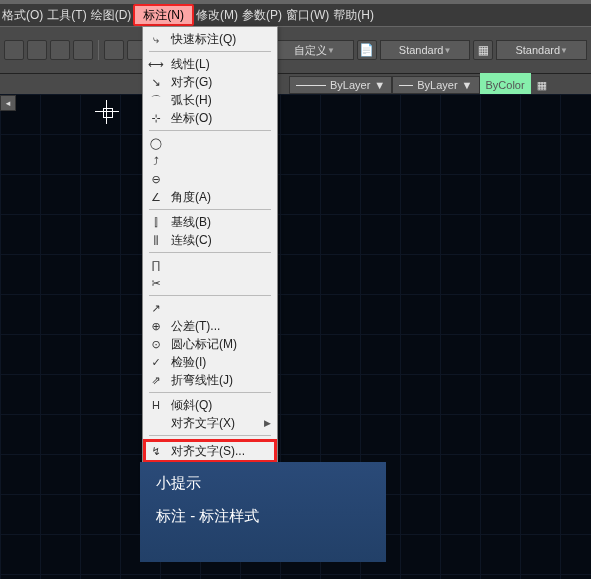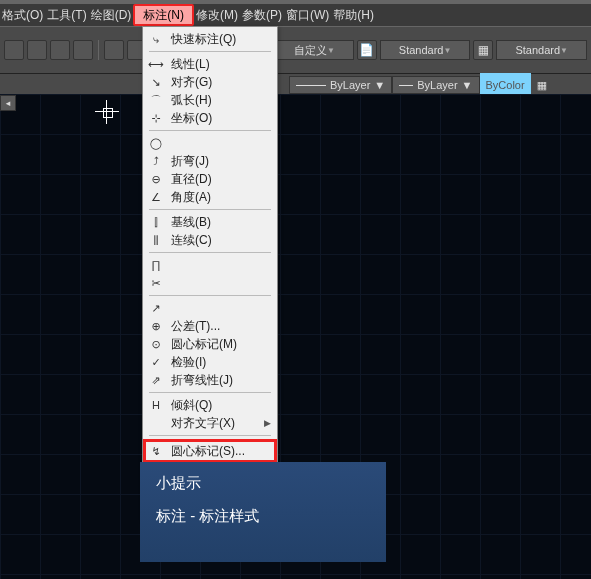--- a/index.html
+++ b/index.html
@@ -6,21 +6,21 @@
 .menubar{background:#3a3a3a;color:#ddd;display:flex;height:22px;align-items:center;border-top:4px solid #666}
 .menubar .mitem{padding:0 2px;height:18px;line-height:18px;cursor:pointer}
 .menubar .mitem.active{background:#fca5a5;color:#000;border:2px solid #e22;border-radius:2px;padding:0 8px}
 .toolbar{background:#4a4a4a;border-top:1px solid #666;border-bottom:1px solid #222;height:46px;display:flex;align-items:center;gap:3px;padding:0 4px;color:#ddd}
 .toolbar .tbtn{width:18px;height:18px;background:#555;border:1px solid #333;border-radius:2px;display:flex;align-items:center;justify-content:center}
 .toolbar .sep{width:1px;height:20px;background:#666;margin:0 2px}
 .toolbar .combo{background:#5a5a5a;border:1px solid #333;height:18px;padding:0 18px;display:flex;align-items:center;color:#ddd;font-size:11px}
 .toolbar .combo .dd{font-size:8px;color:#aaa}
 .toolbar2{background:#4a4a4a;border-bottom:1px solid #222;height:22px;display:flex;align-items:center;gap:0;padding:0 4px;color:#ddd;font-size:11px}
 .toolbar2 .combo{background:#5a5a5a;border:1px solid #333;height:16px;padding:0 6px;display:flex;align-items:center;gap:4px}
-.bylayer-dis{background:#7dd3fc;color:#555;padding:0 6px;height:24px;display:flex;align-items:center}
+.bylayer-dis{background:#86efac;color:#555;padding:0 6px;height:24px;display:flex;align-items:center}
 .canvas{position:absolute;top:94px;left:0;right:0;bottom:0;background:#050a12}
 .canvas::before{content:"";position:absolute;inset:0;background-image:linear-gradient(#0e1624 1px,transparent 1px),linear-gradient(90deg,#0e1624 1px,transparent 1px);background-size:40px 40px}
 .left-handle{position:absolute;left:0;top:95px;width:14px;height:14px;background:#5a5a5a;border:1px solid #333;color:#ddd;font-size:9px;display:flex;align-items:center;justify-content:center}
 .cursor-cross{position:absolute;left:95px;top:100px;width:24px;height:24px}
 .cursor-cross::before{content:"";position:absolute;left:11px;top:0;width:1px;height:24px;background:#fff}
 .cursor-cross::after{content:"";position:absolute;top:11px;left:0;height:1px;width:24px;background:#fff}
 .cursor-cross .box{position:absolute;left:8px;top:8px;width:8px;height:8px;border:1px solid #fff}
 .dropdown{position:absolute;left:142px;top:26px;width:134px;background:#f0f0f0;border:1px solid #888;box-shadow:1px 1px 4px rgba(0,0,0,.3);padding:3px 0}
 .dropdown .row{display:flex;align-items:center;height:18px;padding:0 6px 0 4px;color:#222;cursor:pointer;position:relative}
 .dropdown .row .ic{width:18px;height:14px;display:flex;align-items:center;justify-content:center;margin-right:6px;font-size:11px;color:#333}
@@ -119,25 +119,23 @@
     <div class="row">
       <span class="ic">⊹</span>
       <span class="lbl">坐标(O)</span>
     </div>
     <div class="divider"></div>
     <div class="row">
       <span class="ic">◯</span>
     </div>
     <div class="row">
       <span class="ic">⤴</span>
-      <span class="lbl">折弯(J)</span>
     </div>
     <div class="row">
       <span class="ic">⊖</span>
-      <span class="lbl">直径(D)</span>
     </div>
     <div class="row">
       <span class="ic">∠</span>
       <span class="lbl">角度(A)</span>
     </div>
     <div class="divider"></div>
     <div class="row">
       <span class="ic">⫿</span>
       <span class="lbl">基线(B)</span>
     </div>
@@ -178,21 +176,21 @@
       <span class="lbl">倾斜(Q)</span>
     </div>
     <div class="row">
       <span class="ic"></span>
       <span class="lbl">对齐文字(X)</span>
       <span class="arrow">▶</span>
     </div>
     <div class="divider"></div>
     <div class="row hl">
       <span class="ic">↯</span>
-      <span class="lbl">圆心标记(S)...</span>
+      <span class="lbl">对齐文字(S)...</span>
     </div>
     <div class="row">
       <span class="ic">⟲</span>
       <span class="lbl">替代(V)</span>
     </div>
     <div class="row">
       <span class="ic">↻</span>
       <span class="lbl">更新(U)</span>
     </div>
     <div class="row">

